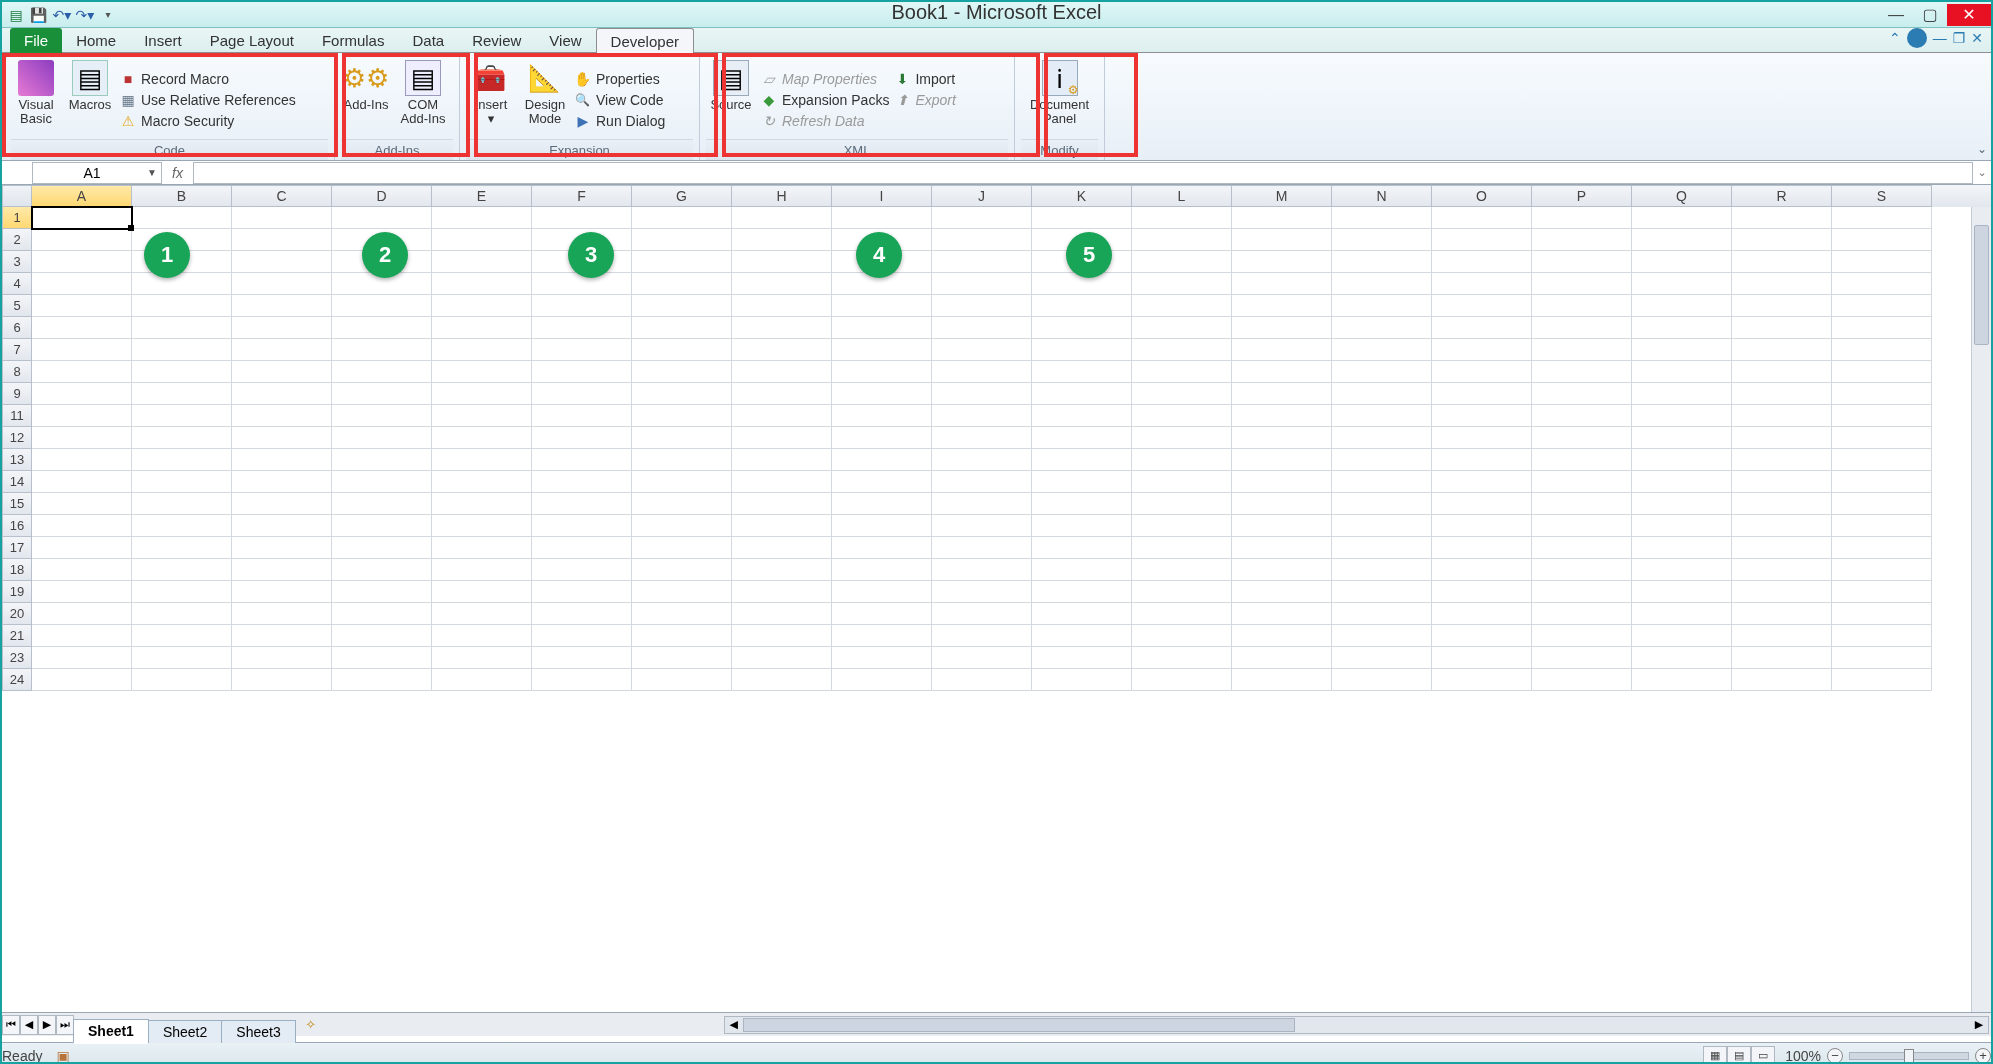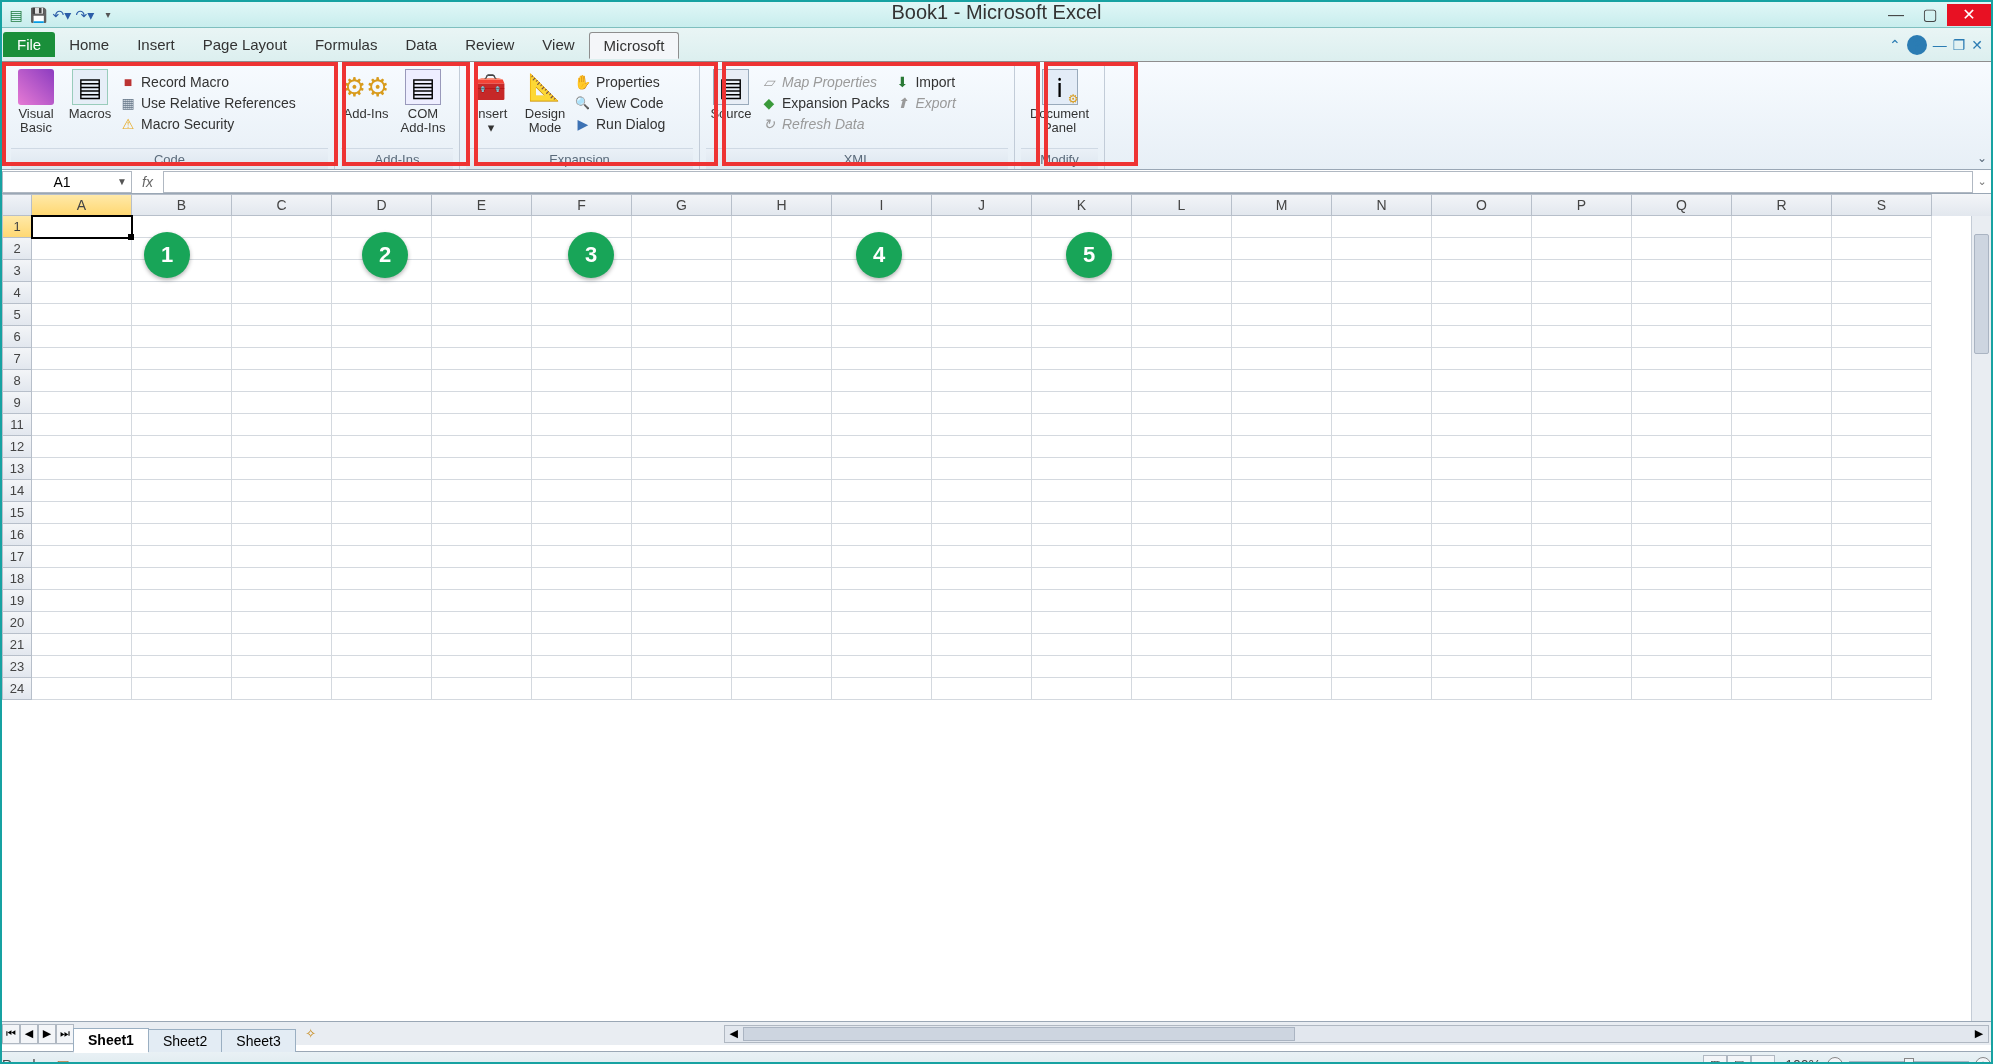--- a/index.html
+++ b/index.html
@@ -33,24 +33,24 @@
   }
   .win-controls { margin-left:auto; display:flex; }
   .win-btn {
     width: 34px; height: 22px;
     display:flex; align-items:center; justify-content:center;
     font-size:16px; color:#444;
   }
   .win-close { background:#e81123; color:#fff; width:44px; }
   
   .tabs {
-    height: 34px;
+    height: 25px;
     background: linear-gradient(#e9f5f5,#dcefef);
-    display:flex; align-items:center;
-    padding-left:1px;
+    display:flex; align-items:flex-start;
+    padding-left:8px;
     border-bottom:1px solid #8e8e8e;
   }
   .tab {
     padding: 4px 14px;
     font-size:15px;
     color:#333;
     cursor:default;
   }
   .tab.file {
     background:#1a8f3a; color:#fff;
@@ -99,21 +99,21 @@
     display:flex; flex-direction:column; align-items:center;
     width:50px; padding-top:2px;
   }
   .bigbtn .bicon {
     width:36px;height:36px;display:flex;align-items:center;justify-content:center;
     font-size:26px;
   }
   .bigbtn .blabel {
     font-size:13px;color:#333;text-align:center;line-height:14px;margin-top:2px;
   }
-  .smallcol { display:flex; flex-direction:column; gap:3px; padding-top:6px;}
+  .smallcol { display:flex; flex-direction:column; gap:3px; padding-top:12px;}
   .smallbtn { display:flex; align-items:center; gap:4px; font-size:14px;color:#333; white-space:nowrap;}
   .smallbtn.disabled { color:#9a9a9a;font-style:italic; }
   .sicn {
     width:18px;height:18px;display:inline-flex;align-items:center;justify-content:center;
     font-size:14px;
   }
   .ribbon .collapse-arrow {
     position:absolute; right:4px; bottom:4px;
     font-size:12px;color:#5a6a7a;
   }
@@ -130,21 +130,21 @@
     box-shadow:0 2px 4px rgba(0,0,0,.3);
   }
   
   .fbar {
     height:24px; display:flex; align-items:center;
     border-bottom:1px solid #9aa7b5;
     background:#fff;
   }
   .namebox {
     width:130px; height:22px; border:1px solid #b0b8c2;
-    display:flex; align-items:center;
+    margin-left:30px; display:flex; align-items:center;
     padding:0 4px;
   }
   .namebox .ntxt { flex:1; text-align:center; font-size:14px;}
   .namebox .ndrop { font-size:10px;color:#555;}
   .fx {
     font-style:italic; color:#666; margin:0 10px;font-size:14px;
   }
   .fxinput { flex:1; height:22px; border:1px solid #b0b8c2;}
   .fxexpand { width:18px; display:flex;align-items:center;justify-content:center;font-size:11px;color:#777;}
   
@@ -295,21 +295,21 @@
 
 <div class="tabs">
   <div class="tab file">File</div>
   <div class="tab">Home</div>
   <div class="tab">Insert</div>
   <div class="tab">Page Layout</div>
   <div class="tab">Formulas</div>
   <div class="tab">Data</div>
   <div class="tab">Review</div>
   <div class="tab">View</div>
-  <div class="tab active">Microsoft</div>
+  <div class="tab active">Developer</div>
   <div class="tabs-right">
     <span>⌃</span>
     <span class="help-circle">?</span>
     <span>—</span>
     <span>❐</span>
     <span>✕</span>
   </div>
 </div>
 
 <div class="ribbon">

